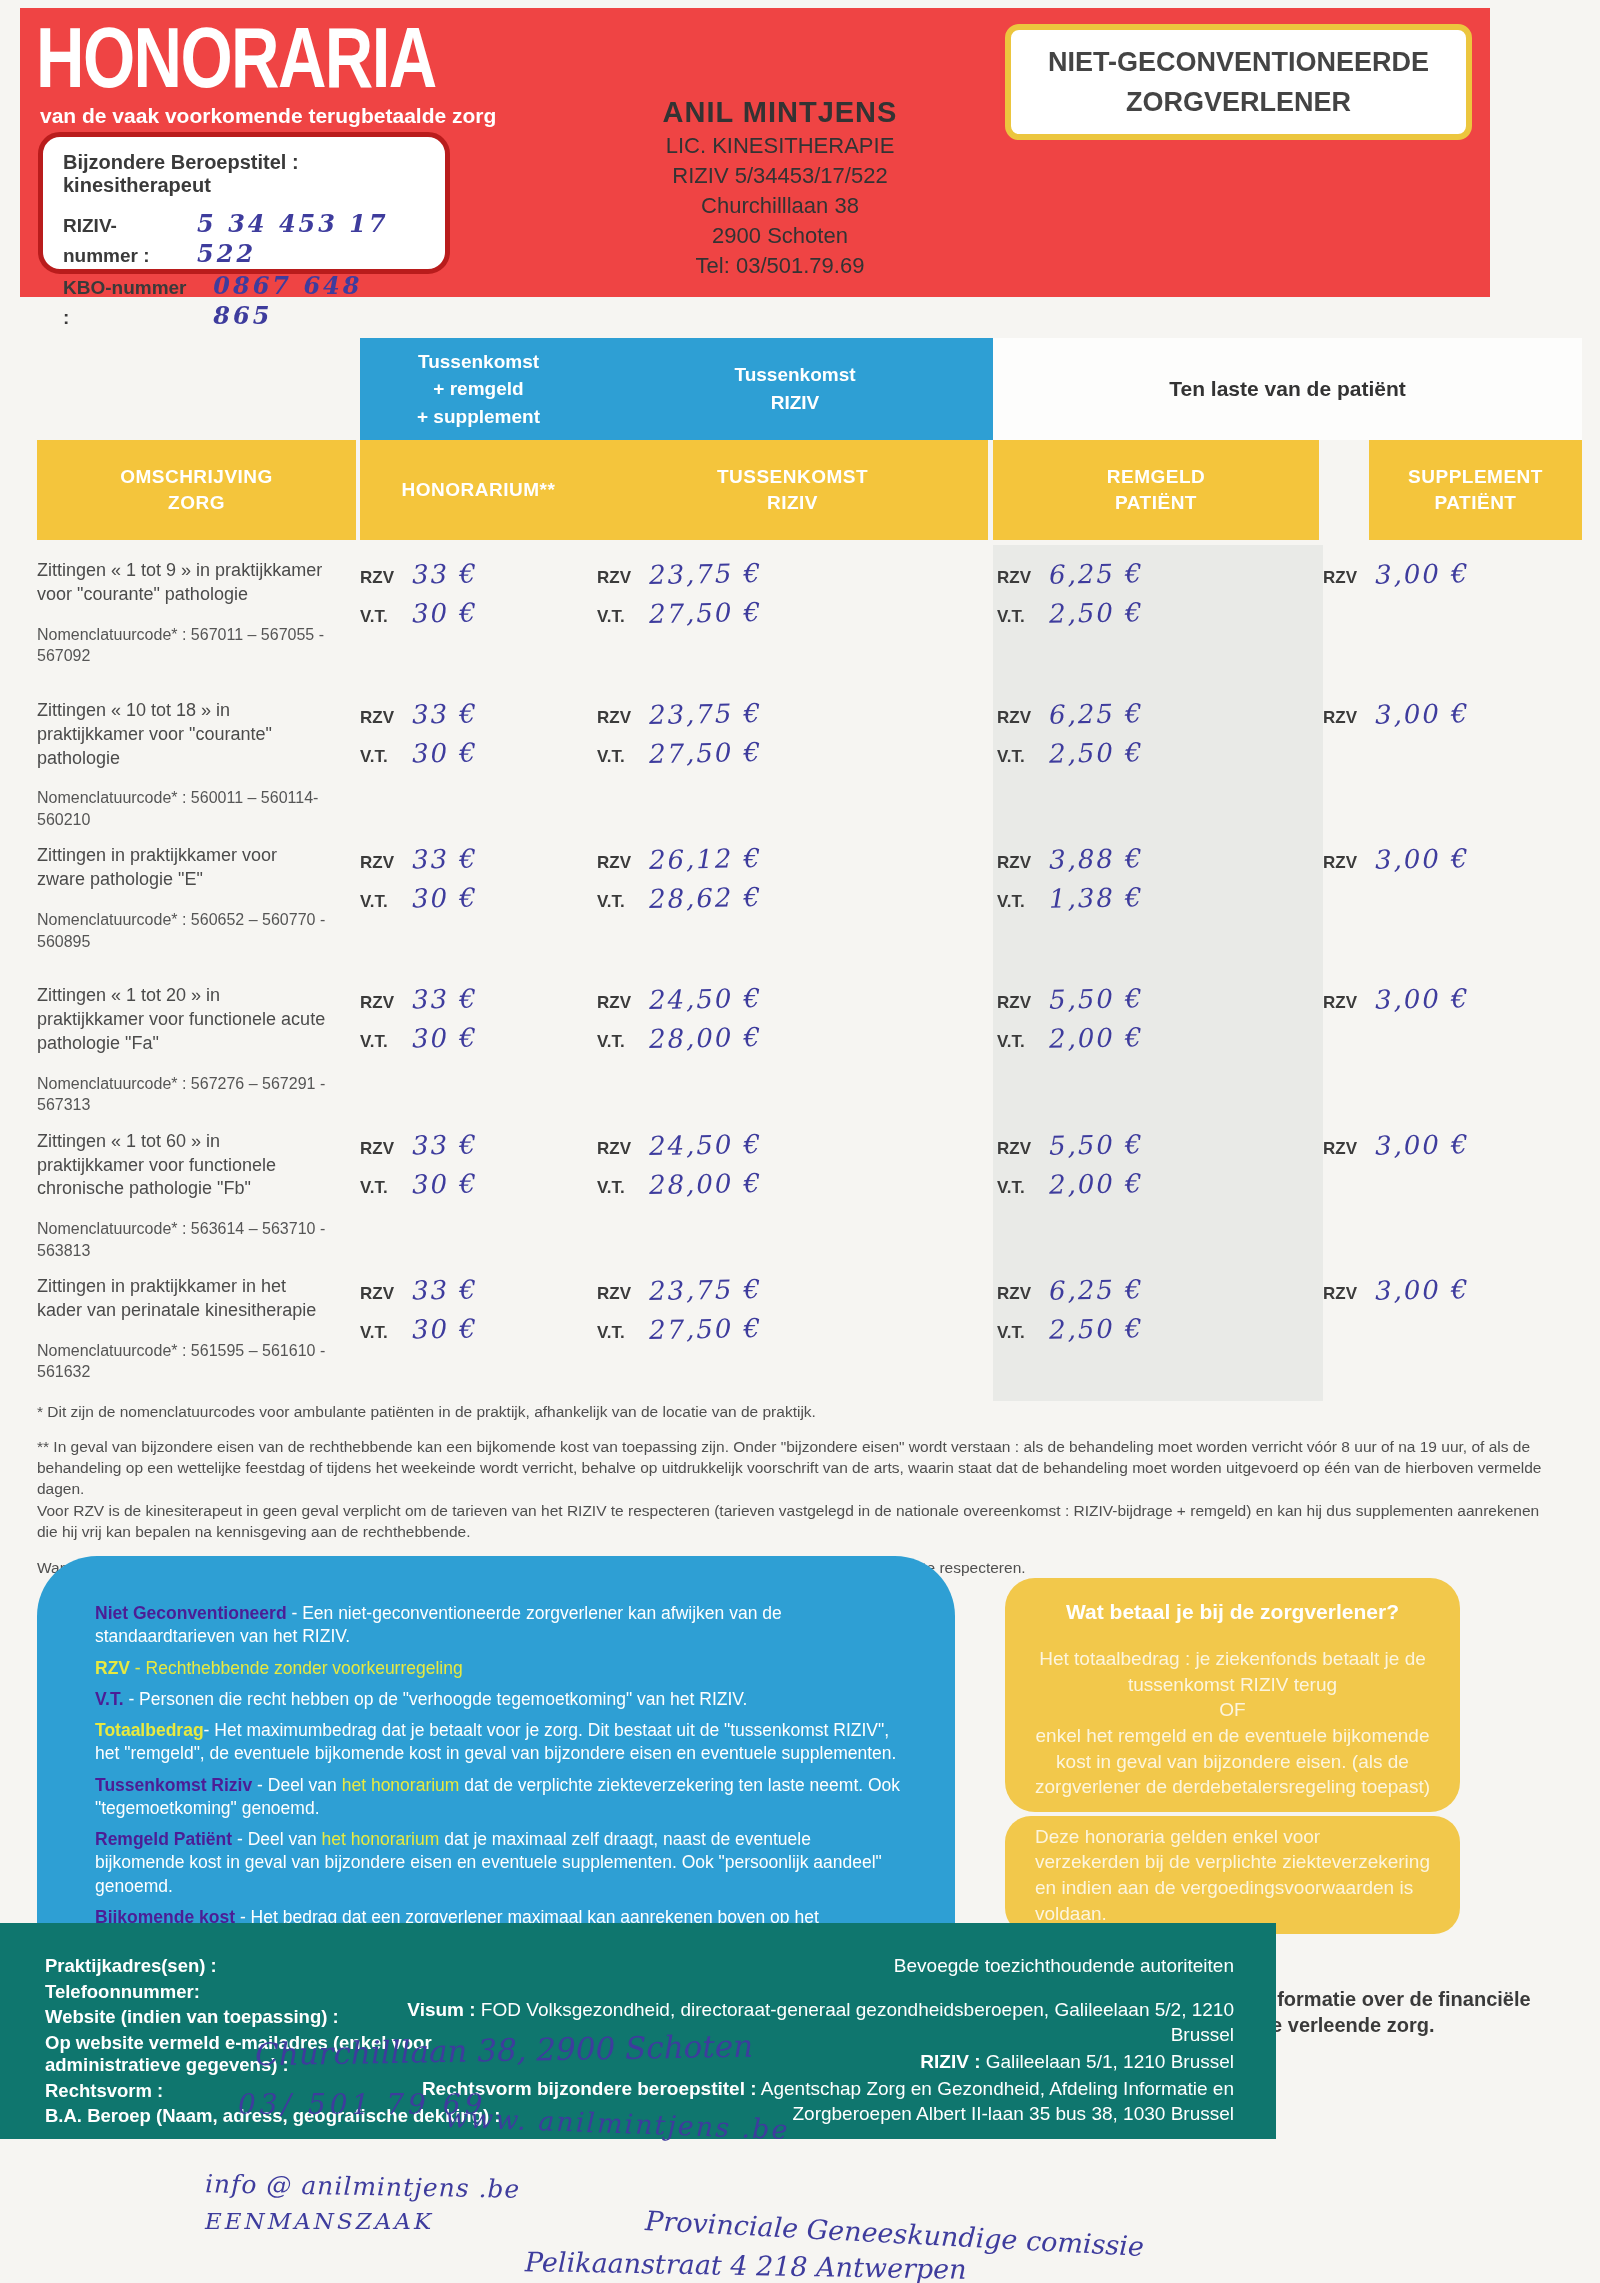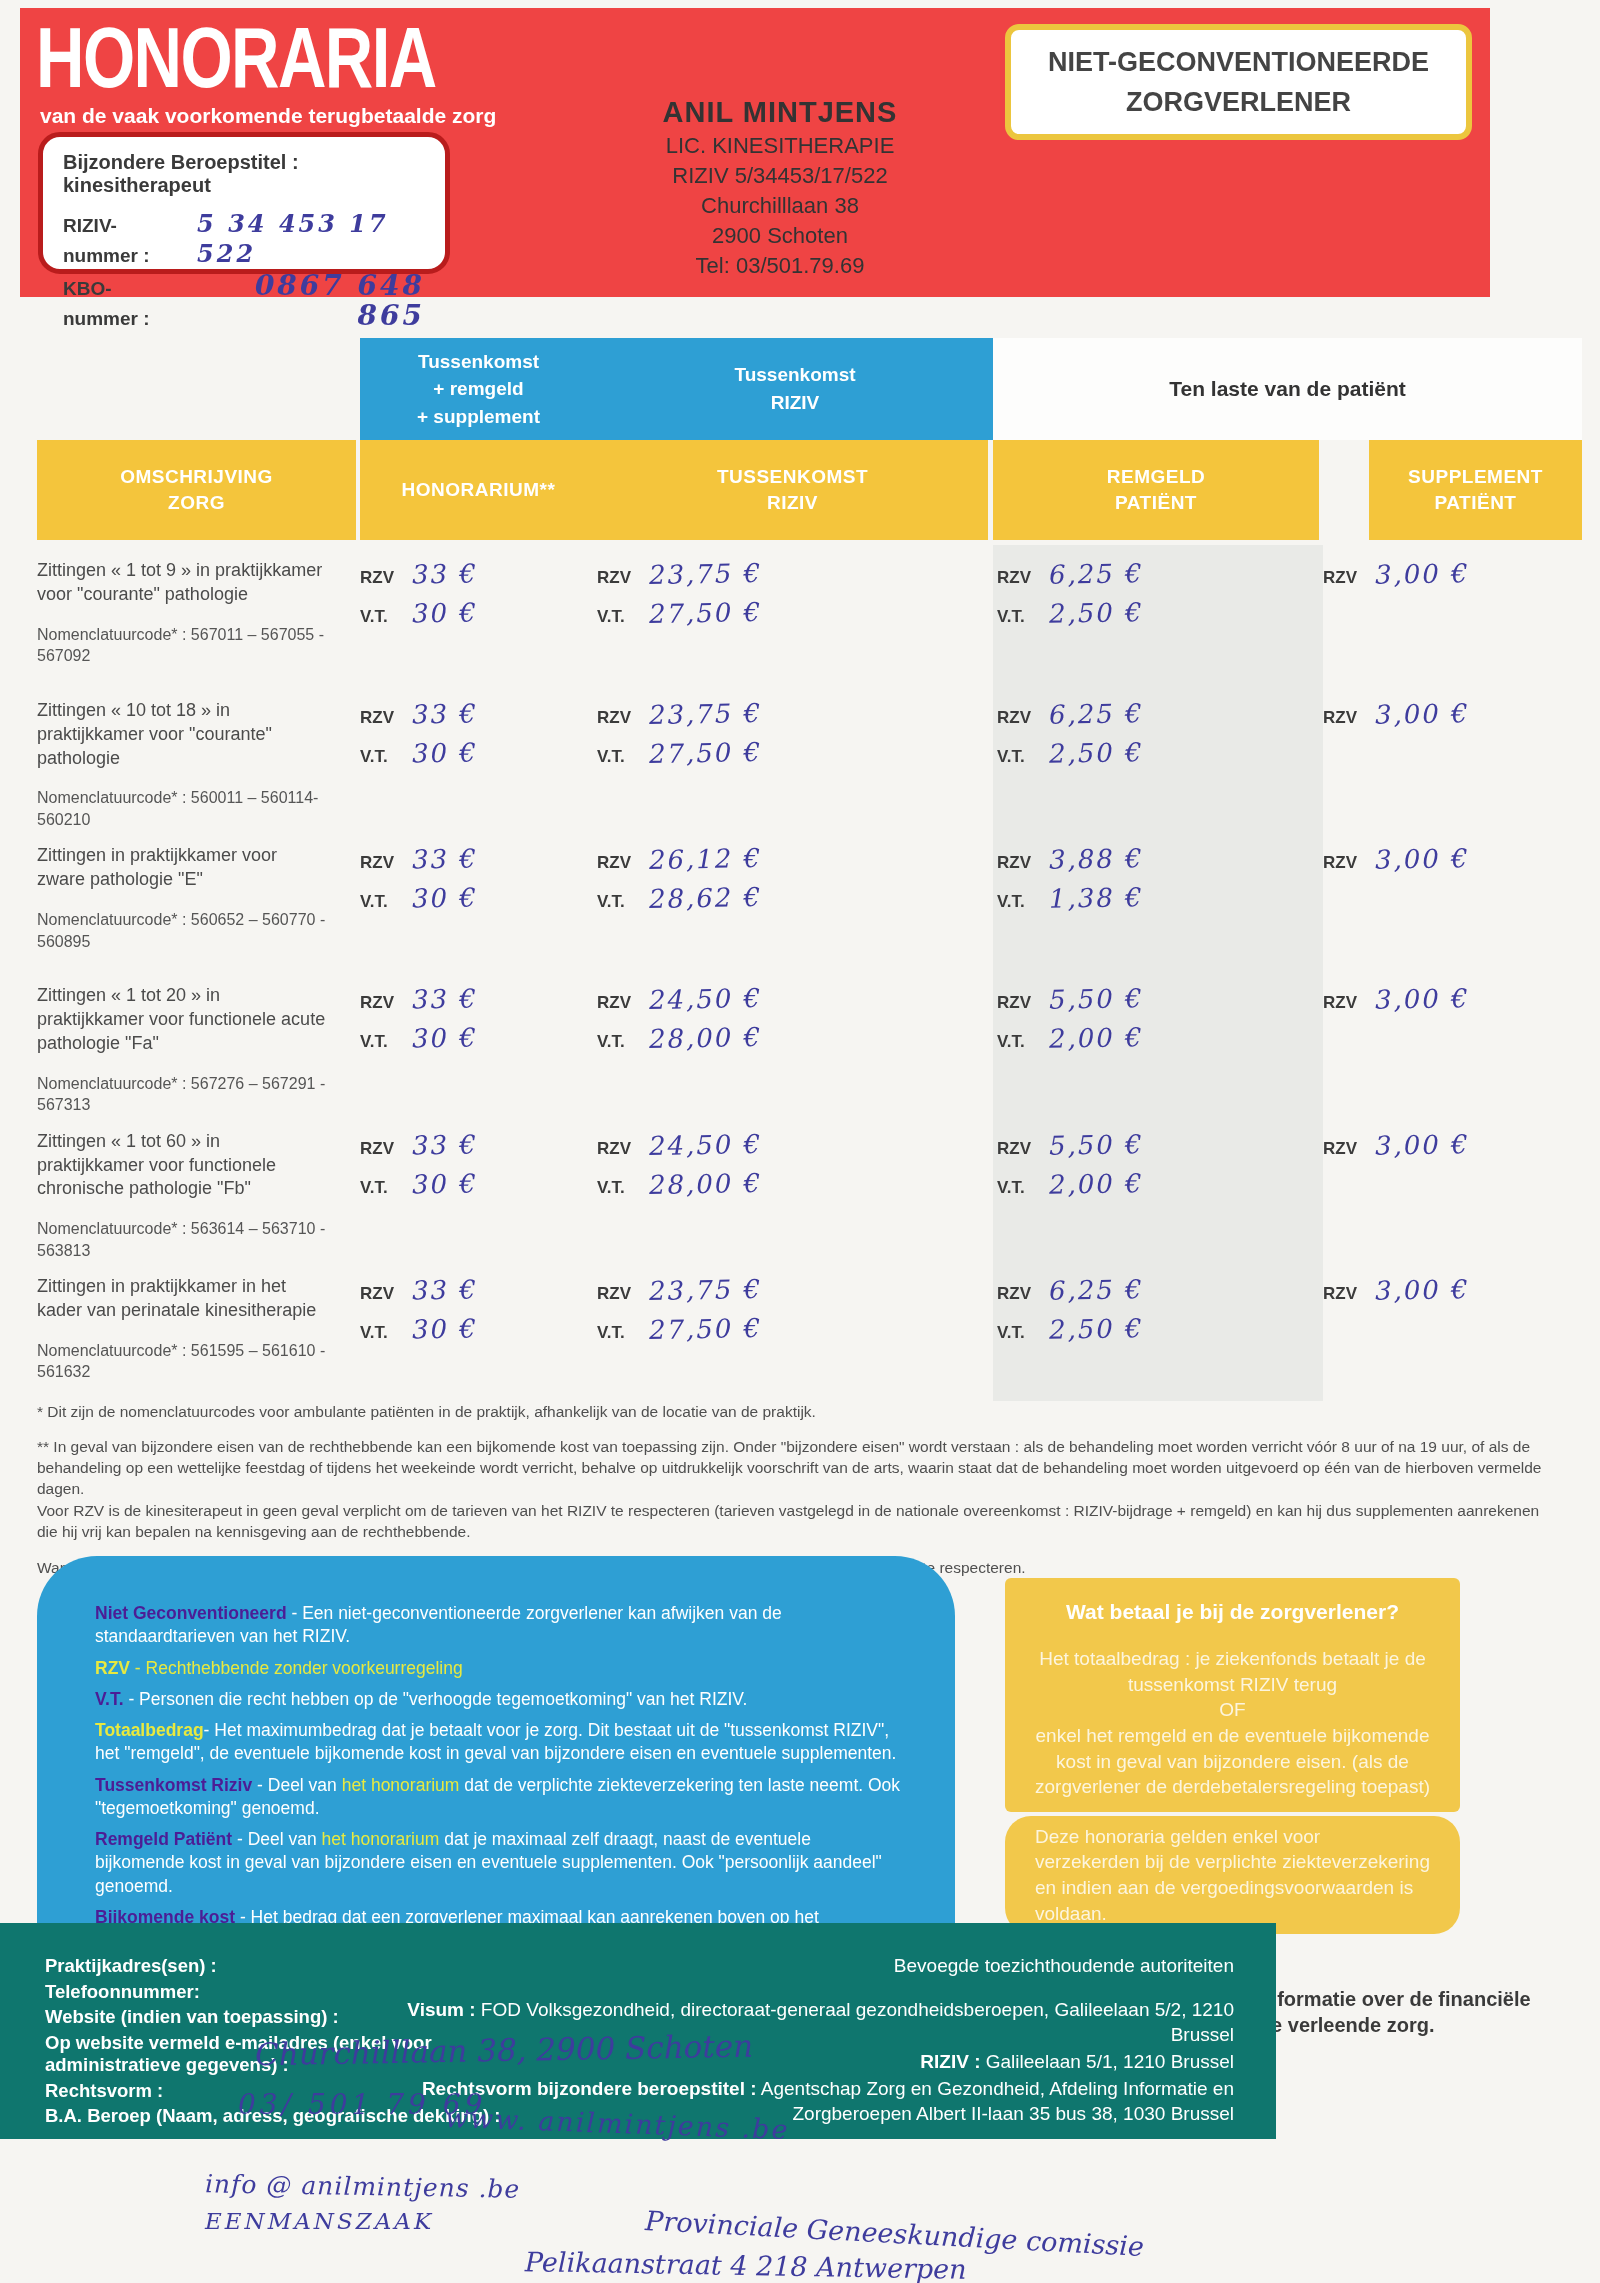--- a/index.html
+++ b/index.html
@@ -56,21 +56,21 @@
   .defbox{position:absolute;left:37px;top:1556px;width:918px;height:488px;background:#2e9fd4;
         border-radius:60px 60px 60px 60px;padding:46px 52px 0 58px;box-sizing:border-box;
         color:#fff;font-size:17.5px;line-height:1.33;}
   .def{margin:0 0 8px 0;}
   .term{font-weight:700;color:#4c1d95;}
   .term-y{font-weight:700;color:#e8e93f;}
   .hl{color:#e8e93f;}
   .def.yline{color:#e8e93f;}
   
   .ybox1{position:absolute;left:1005px;top:1578px;width:455px;height:234px;background:#f2c84b;
-        border-radius:6px;box-sizing:border-box;padding:22px 26px;text-align:center;}
+        border-radius:30px;box-sizing:border-box;padding:22px 26px;text-align:center;}
   .ybox1-title{color:#fff;font-weight:700;font-size:21px;margin-bottom:22px;}
   .ybox-body{color:rgba(255,255,255,.82);font-size:19px;line-height:1.35;white-space:pre-line;}
   .ybox2{position:absolute;left:1005px;top:1816px;width:455px;height:118px;background:#f2c84b;
         border-radius:26px;box-sizing:border-box;padding:18px 30px;display:flex;align-items:center;}
   
   .rights{position:absolute;left:1000px;top:1986px;width:560px;text-align:center;font-weight:700;
         font-size:20px;color:#3a3a3a;line-height:1.3;}
   
   .footer{position:absolute;left:0;top:1923px;width:1276px;height:216px;background:#0f766e;}
   .f-left{position:absolute;left:45px;top:32px;width:505px;color:#fff;font-weight:700;
@@ -94,21 +94,21 @@
     <div class="logo-sub">van de vaak voorkomende terugbetaalde zorg</div>
 
     <div class="cred-box">
       <div class="cred-title">Bijzondere Beroepstitel : kinesitherapeut</div>
       <div class="cred-line">
         <span>RIZIV-nummer :</span>
         <span class="hand" style="font-size:24px;margin-left:12px;letter-spacing:3px;">5 34 453 17 522</span>
       </div>
       <div class="cred-line">
         <span>KBO-nummer :</span>
-        <span class="hand" style="font-size:28px;margin-left:20px;letter-spacing:3px;text-align:right;">0867 648 865</span>
+        <span class="hand" style="font-size:24px;margin-left:20px;letter-spacing:3px;">0867 648 865</span>
       </div>
     </div>
 
     <div class="practitioner">
       <div class="pr-name">ANIL MINTJENS</div>
       <div class="pr-line">LIC. KINESITHERAPIE</div>
       <div class="pr-line">RIZIV 5/34453/17/522</div>
       <div class="pr-line">Churchilllaan 38</div>
       <div class="pr-line">2900 Schoten</div>
       <div class="pr-line">Tel: 03/501.79.69</div>

